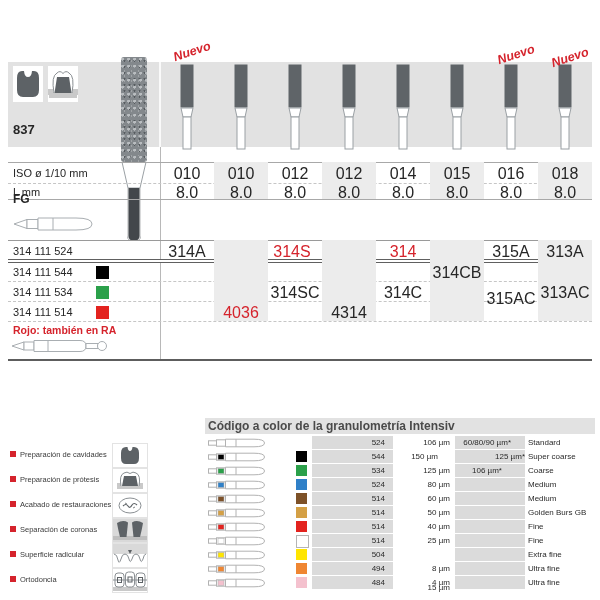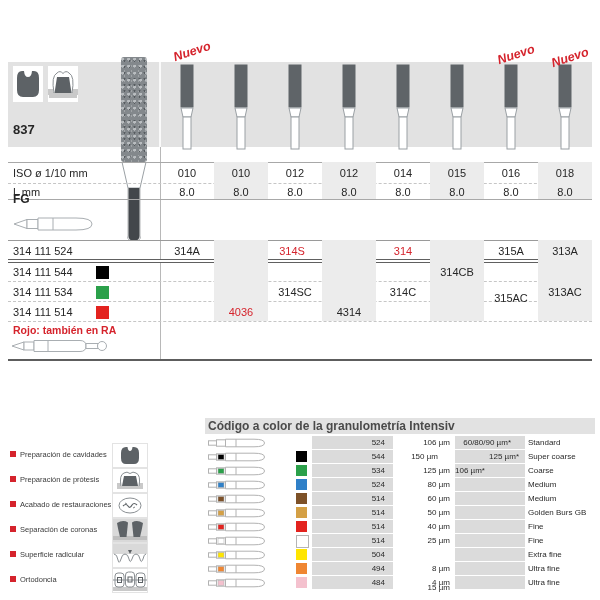--- a/index.html
+++ b/index.html
@@ -7,21 +7,21 @@
         font-family:"Liberation Sans","DejaVu Sans",sans-serif;color:#262626;}
   .abs{position:absolute;}
   .band{background:#e2e2e2;}
   .colband{background:#ececec;}
   .hline{height:1px;background:#a8a8a8;}
   .hline-dash{height:0;border-top:1px dashed #c6c6c6;}
   .hline-dark{height:2px;background:#5d5d5d;}
   .dbl{height:2px;border-top:1.5px solid #606060;border-bottom:1.5px solid #606060;background:#fff;}
   .rowlabel{font-size:11px;line-height:13px;}
   .bold{font-weight:bold;}
-  .cellval{font-size:11px;line-height:13px;text-align:center;}
+  .cellval{font-size:16px;line-height:13px;text-align:center;}
   .red{color:#d5232c;}
   .nuevo{font-size:12.5px;font-weight:bold;font-style:italic;color:#d5232c;transform:rotate(-18deg);transform-origin:left bottom;}
   .ptitle{font-size:12px;font-weight:bold;color:#4a4a4a;line-height:16px;padding-left:3px;background:#e2e2e2;}
   .symlabel{font-size:7.5px;color:#3a3a3a;line-height:9px;}
   .gritcell{font-size:8px;line-height:13px;height:13px;color:#2a2a2a;}
   .gritband{background:#dbdbdb;}
   .headtex{background-color:#83888c;border-radius:3px;
     background-image:
       radial-gradient(circle at 30% 30%, #b9bdc0 0 22%, transparent 23%),
       radial-gradient(circle at 70% 65%, #565b5f 0 20%, transparent 21%),
@@ -310,37 +310,37 @@
       <rect x="8.5" y="1.8" width="9" height="6.4"></rect>
       <path d="M17.5 1.2 H46 Q56.5 1.2 56.5 5 Q56.5 8.8 46 8.8 H17.5 Z"></path>
       <line x1="28" y1="1.2" x2="28" y2="8.8"></line>
     </g>
           <rect x="10" y="2.5" width="6" height="5" fill="#000000" stroke="#b2b2b2" stroke-width="0.6"></rect>
         </svg>
       </div>
       <div class="abs" style="left: 296px; top: 451px; width: 11px; height: 11px; background: rgb(0, 0, 0);"></div>
       <div class="abs gritcell gritband" style="left: 312px; top: 450px; width: 81px; text-align: right; padding-right: 8px; box-sizing: border-box;">544</div>
       <div class="abs gritcell" style="left: 393px; top: 450px; width: 50px; text-align: right; padding-right: 5px; box-sizing: border-box;">150 µm</div>
-      <div class="abs gritcell gritband" style="left: 455px; top: 450px; width: 70px; text-align: right; padding-right: 6px; box-sizing: border-box;">125 µm*</div>
+      <div class="abs gritcell gritband" style="left: 455px; top: 450px; width: 70px; text-align: right; box-sizing: border-box;">125 µm*</div>
       <div class="abs gritcell" style="left: 525px; top: 450px; width: 67px; padding-left: 3px; box-sizing: border-box;">Super coarse</div>
       <div class="abs" style="left: 208px; top: 466px;">
         <svg width="58" height="10" viewBox="0 0 58 10">
     <g fill="#fff" stroke="#b2b2b2">
       <rect x="0.5" y="2.8" width="8" height="4.4"></rect>
       <rect x="8.5" y="1.8" width="9" height="6.4"></rect>
       <path d="M17.5 1.2 H46 Q56.5 1.2 56.5 5 Q56.5 8.8 46 8.8 H17.5 Z"></path>
       <line x1="28" y1="1.2" x2="28" y2="8.8"></line>
     </g>
           <rect x="10" y="2.5" width="6" height="5" fill="#2ba04a" stroke="#b2b2b2" stroke-width="0.6"></rect>
         </svg>
       </div>
       <div class="abs" style="left: 296px; top: 465px; width: 11px; height: 11px; background: rgb(43, 160, 74);"></div>
       <div class="abs gritcell gritband" style="left: 312px; top: 464px; width: 81px; text-align: right; padding-right: 8px; box-sizing: border-box;">534</div>
       <div class="abs gritcell" style="left: 393px; top: 464px; width: 62px; text-align: right; padding-right: 5px; box-sizing: border-box;">125 µm</div>
-      <div class="abs gritcell gritband" style="left: 455px; top: 464px; width: 70px; text-align: left; padding-right: 6px; box-sizing: border-box;">106 µm*</div>
+      <div class="abs gritcell gritband" style="left: 455px; top: 464px; width: 70px; text-align: center; padding-right: 6px; box-sizing: border-box;">106 µm*</div>
       <div class="abs gritcell" style="left: 525px; top: 464px; width: 67px; padding-left: 3px; box-sizing: border-box;">Coarse</div>
       <div class="abs" style="left: 208px; top: 480px;">
         <svg width="58" height="10" viewBox="0 0 58 10">
     <g fill="#fff" stroke="#b2b2b2">
       <rect x="0.5" y="2.8" width="8" height="4.4"></rect>
       <rect x="8.5" y="1.8" width="9" height="6.4"></rect>
       <path d="M17.5 1.2 H46 Q56.5 1.2 56.5 5 Q56.5 8.8 46 8.8 H17.5 Z"></path>
       <line x1="28" y1="1.2" x2="28" y2="8.8"></line>
     </g>
           <rect x="10" y="2.5" width="6" height="5" fill="#2f80c8" stroke="#b2b2b2" stroke-width="0.6"></rect>

